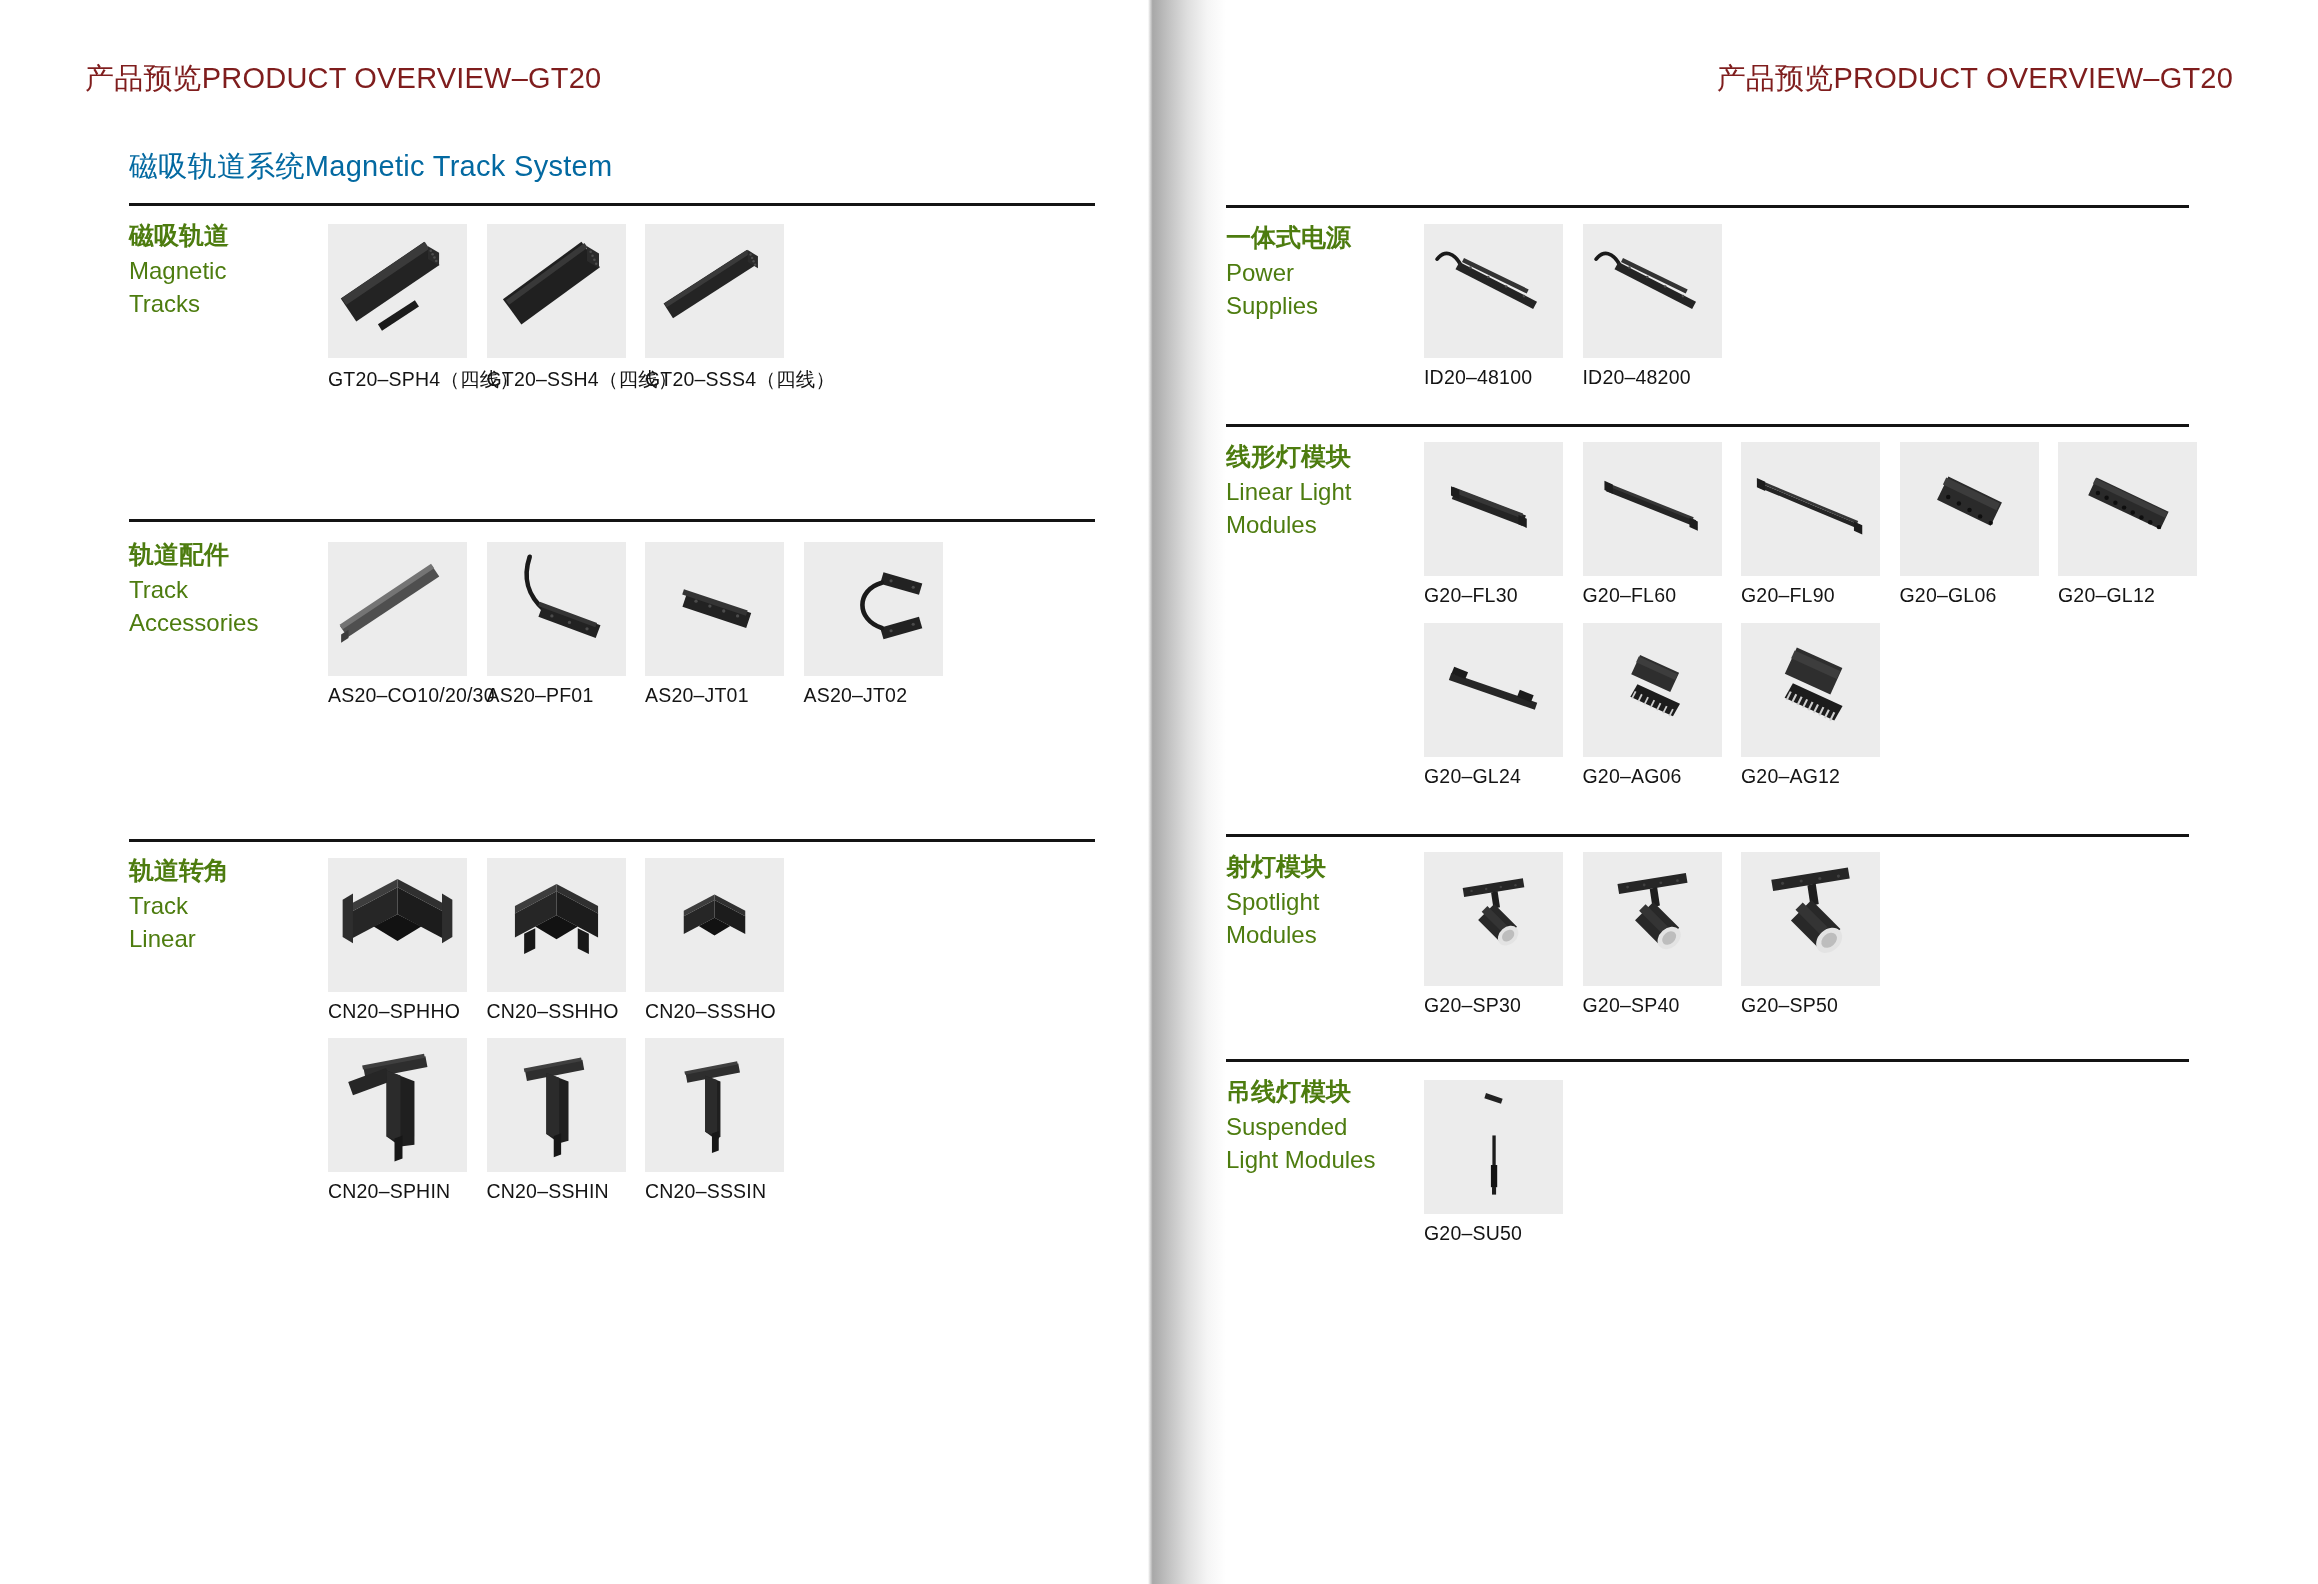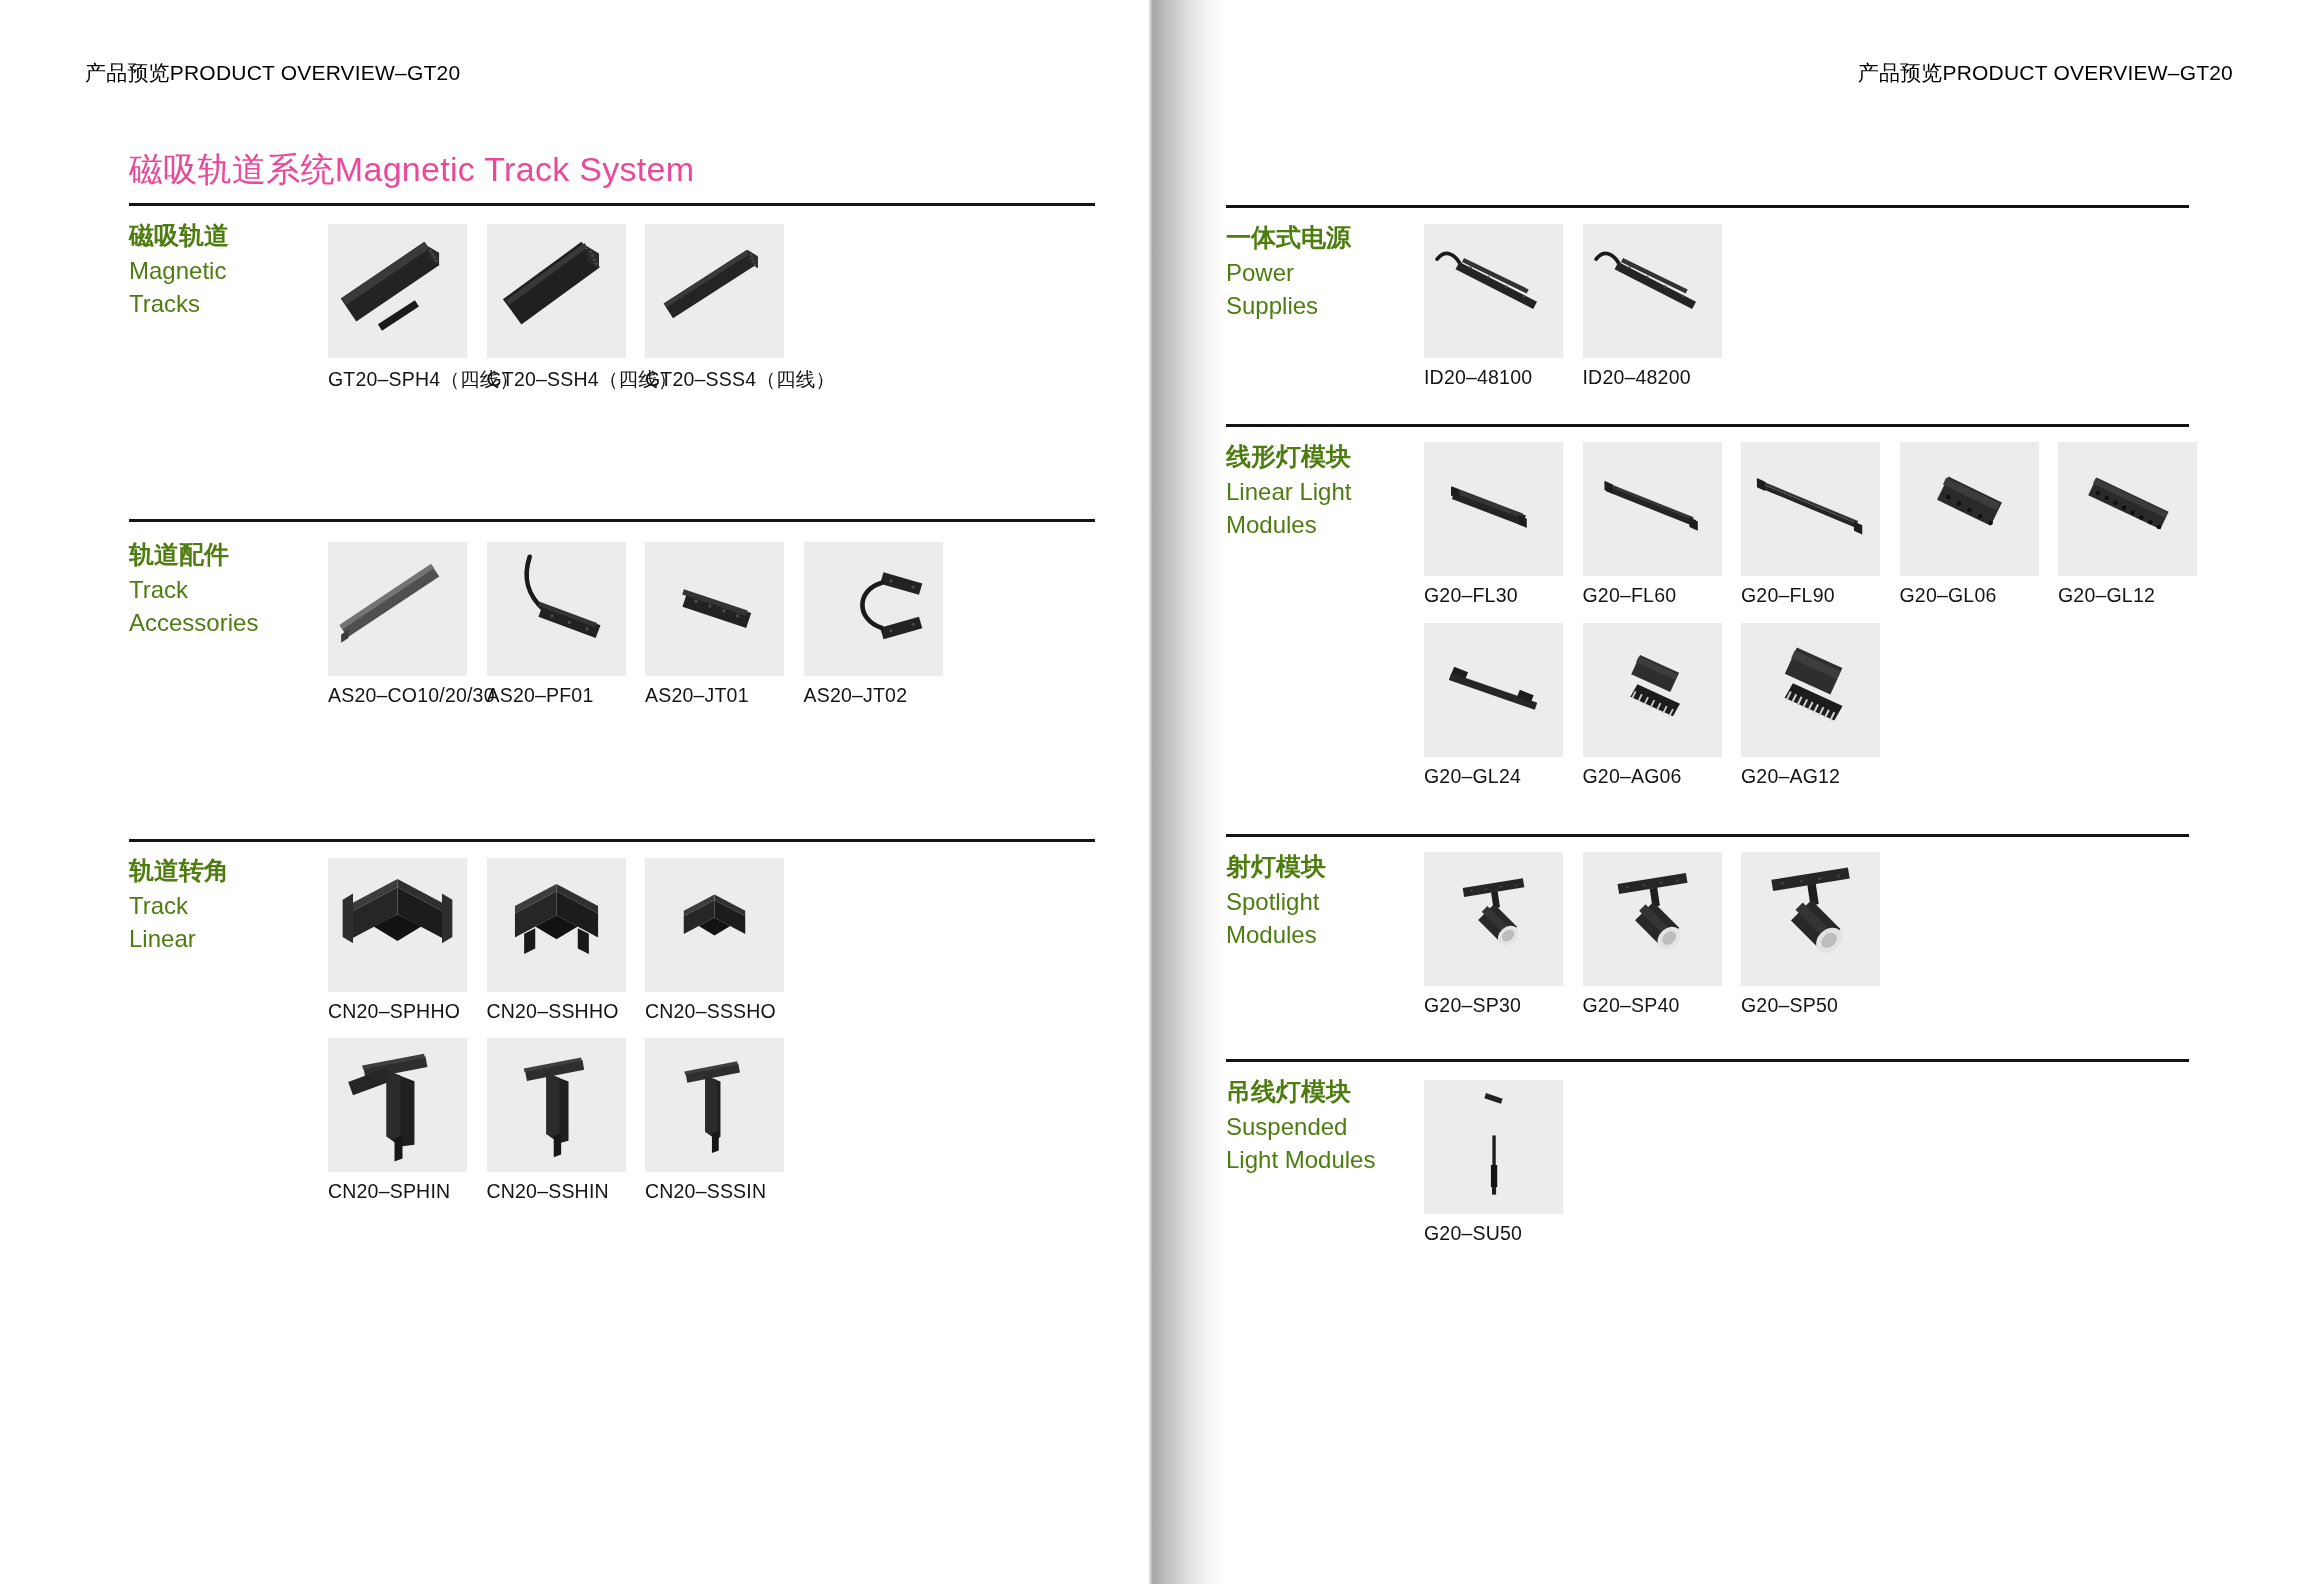--- a/index.html
+++ b/index.html
@@ -1,20 +1,20 @@
 <!DOCTYPE html>
 <html style="font-size:15px"><head>
 <meta charset="utf-8">
 <style>
   html,body{margin:0;padding:0;background:#ffffff;}
   #canvas{position:relative;width:2319px;height:1584px;background:#ffffff;overflow:hidden;
           font-family:"Liberation Sans","DejaVu Sans",sans-serif;color:#111;}
   .abs{position:absolute;}
-  .page-header{font-size:21px;letter-spacing:0.2px;color:#000000;white-space:nowrap;}
-  .page-title{font-size:34px;color:#ec4899;white-space:nowrap;letter-spacing:0.3px;}
+  .page-header{font-size:29px;letter-spacing:0.2px;color:#7f1d1d;white-space:nowrap;}
+  .page-title{font-size:29px;color:#0369a1;white-space:nowrap;letter-spacing:0.3px;}
   .rule{position:absolute;height:2.8px;background:#141414;}
   .sec-label{line-height:33px;font-size:24px;color:#4d7c0f;white-space:nowrap;}
   .sec-label .zh{font-size:25px;font-weight:600;display:block;margin-bottom:1.9px;}
   .sec-label .en{display:block;font-weight:400;}
   .prod-row{position:absolute;display:flex;}
   .cell{width:139px;margin-right:19.5px;flex:0 0 auto;}
   .tile{width:139px;height:134px;background:#ececec;}
   .tile svg{display:block;width:139px;height:134px;}
   .plabel{margin-top:8.3px;font-size:19.5px;color:#141414;white-space:nowrap;letter-spacing:0.2px;}
   .spine{position:absolute;top:0;height:1584px;

